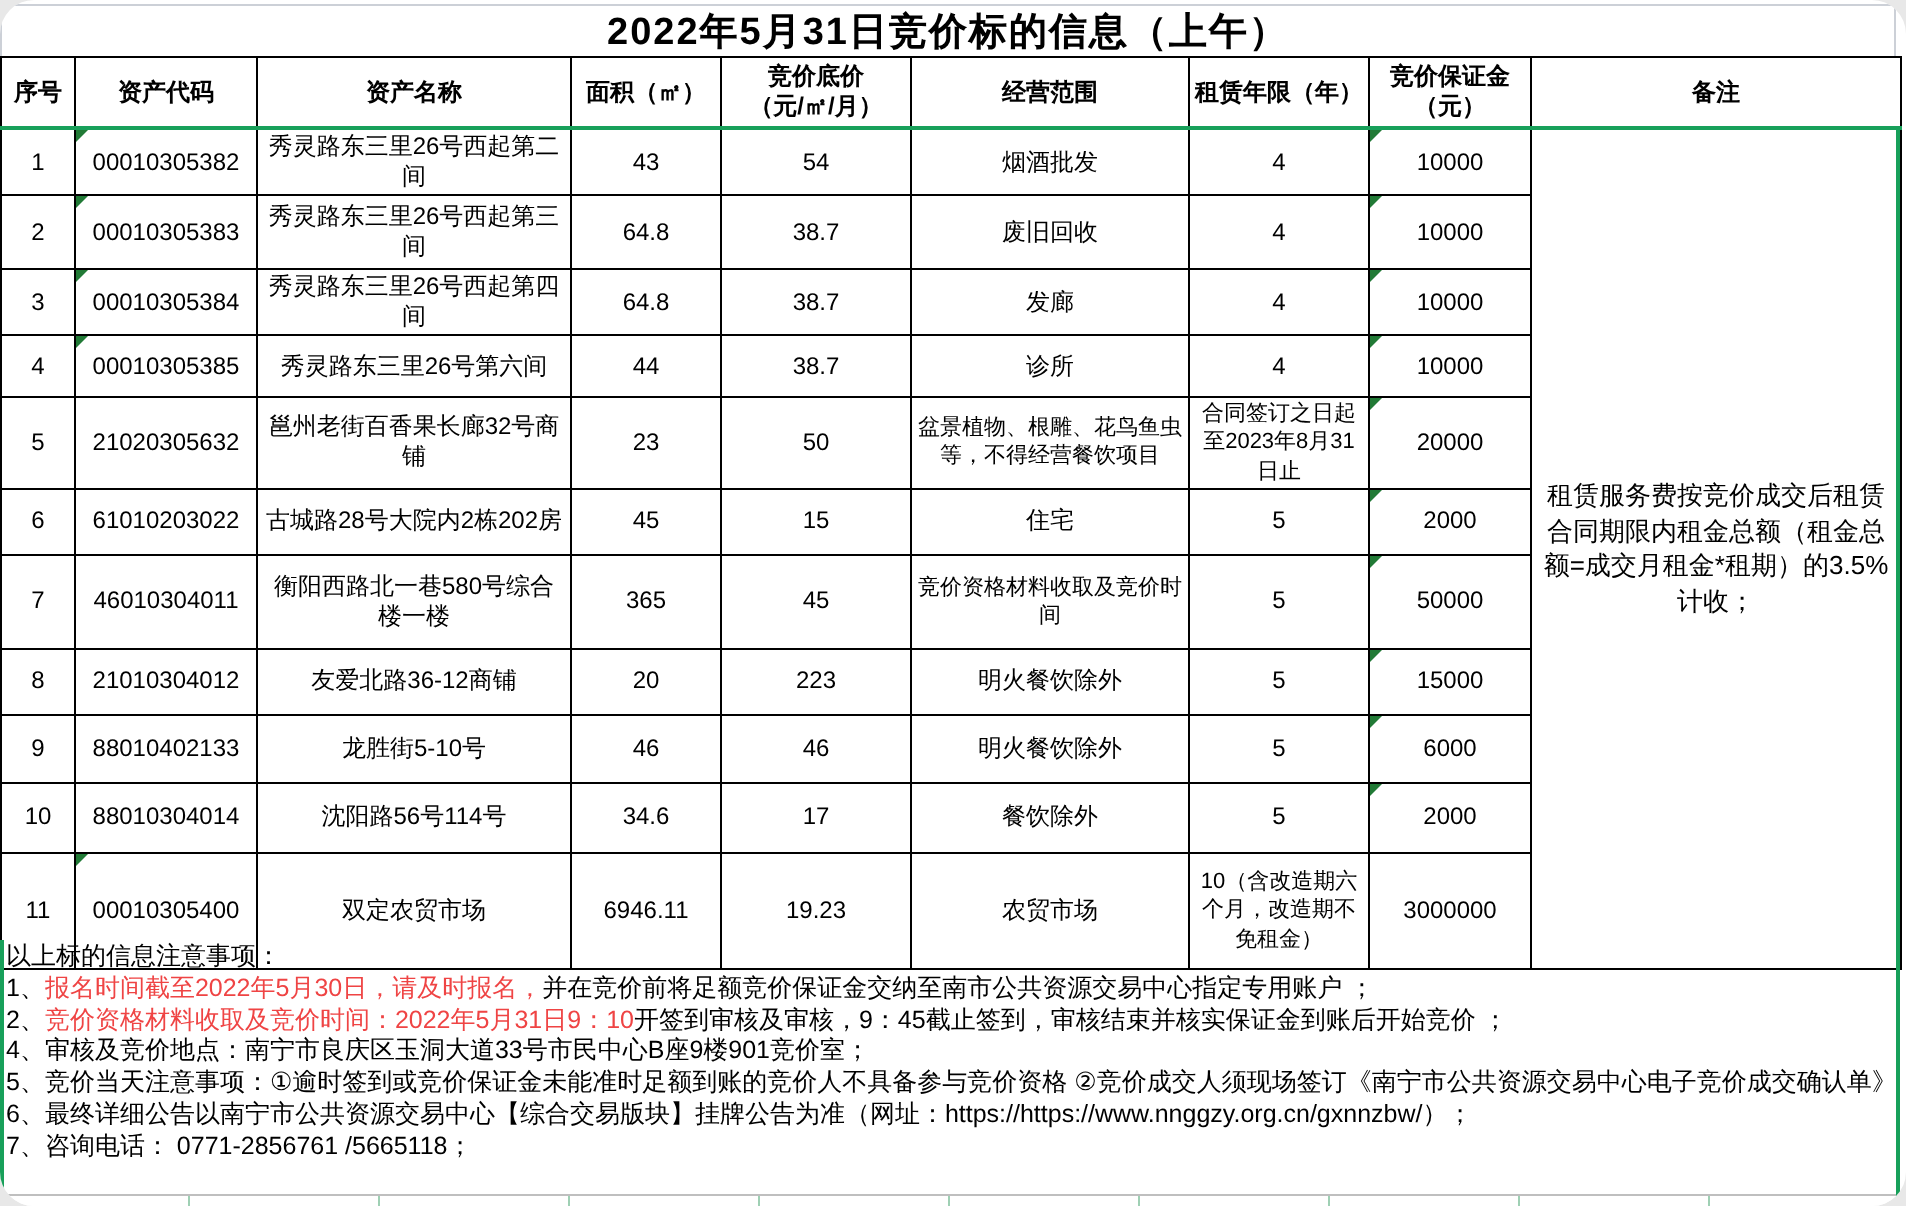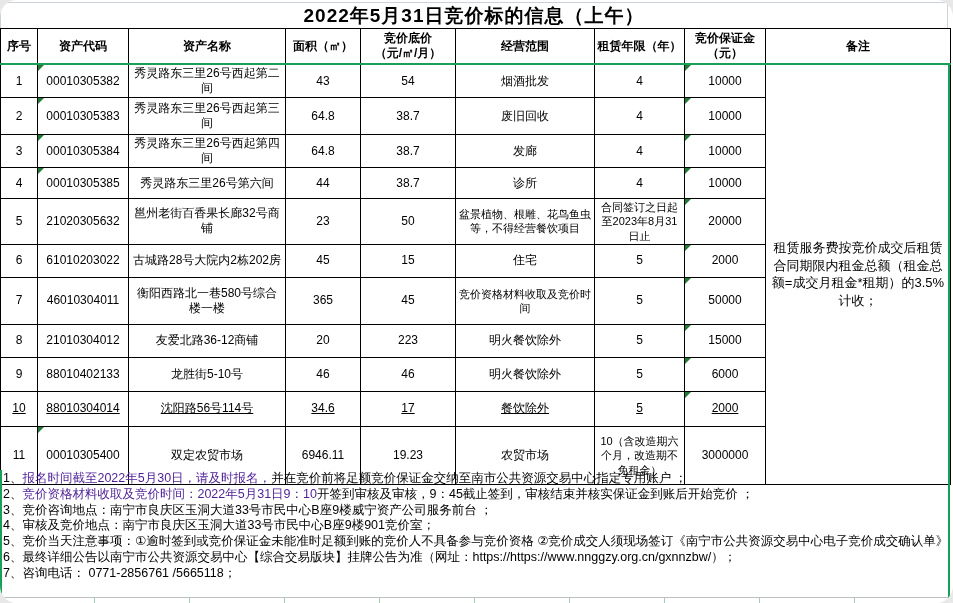--- a/index.html
+++ b/index.html
@@ -20,21 +20,21 @@
                  border-bottom:2px solid #18a05a;padding:2px 1px;}
   #auction-table td.small{font-size:11px;line-height:1.3;}
   #auction-table td.remark{font-size:13px;line-height:1.35;padding:0 3px;}
   
   .flag::before{content:"";position:absolute;top:0;left:0;width:0;height:0;
                 border-top:6px solid #217a36;border-right:6px solid transparent;}
   
   #notes{position:absolute;top:470px;left:0;width:948px;height:127px;
          font-size:12.5px;line-height:15.8px;padding:1px 0 0 3px;box-sizing:border-box;}
   .note-line{white-space:nowrap;overflow:hidden;}
-  .red{color:#4c1d95;}
+  .red{color:#ef4444;}
   
   .sel-left{position:absolute;left:0;top:470px;width:2px;height:133px;background:#18a05a;}
   .sel-right{position:absolute;left:948px;top:63px;width:2px;height:540px;background:#18a05a;}
   .bottom-strip{position:absolute;left:0;top:597px;width:948px;height:6px;
                 border-top:1px solid #bfbfbf;
                 background:repeating-linear-gradient(90deg,#ffffff 0 94px,#9fd0b4 94px 95px);}
 </style>
 </head>
 <body>
 
@@ -153,21 +153,21 @@
         <tr style="height: 34px;">
           <td>9</td>
           <td>88010402133</td>
           <td>龙胜街5-10号</td>
           <td>46</td>
           <td>46</td>
           <td>明火餐饮除外</td>
           <td>5</td>
           <td class="flag">6000</td>
         </tr>
-        <tr style="height: 35px; text-decoration: underline;">
+        <tr style="height: 35px;">
           <td>10</td>
           <td>88010304014</td>
           <td>沈阳路56号114号</td>
           <td>34.6</td>
           <td>17</td>
           <td>餐饮除外</td>
           <td>5</td>
           <td class="flag">2000</td>
         </tr>
         <tr style="height: 58px;">
@@ -177,23 +177,23 @@
           <td>6946.11</td>
           <td>19.23</td>
           <td>农贸市场</td>
           <td class="small">10（含改造期六个月，改造期不免租金）</td>
           <td>3000000</td>
         </tr>
       </tbody>
   </table>
 
   <div id="notes">
+      <div class="note-line"><span>以上标的信息注意事项：</span></div>
       <div class="note-line"><span>1、</span><span class="red">报名时间截至2022年5月30日，请及时报名，</span><span>并在竞价前将足额竞价保证金交纳至南市公共资源交易中心指定专用账户 ；</span></div>
       <div class="note-line"><span>2、</span><span class="red">竞价资格材料收取及竞价时间：2022年5月31日9：10</span><span>开签到审核及审核，9：45截止签到，审核结束并核实保证金到账后开始竞价 ；</span></div>
-      <div class="note-line"><span>3、竞价咨询地点：南宁市良庆区玉洞大道33号市民中心B座9楼威宁资产公司服务前台 ；</span></div>
       <div class="note-line"><span>4、审核及竞价地点：南宁市良庆区玉洞大道33号市民中心B座9楼901竞价室；</span></div>
       <div class="note-line"><span>5、竞价当天注意事项：①逾时签到或竞价保证金未能准时足额到账的竞价人不具备参与竞价资格 ②竞价成交人须现场签订《南宁市公共资源交易中心电子竞价成交确认单》</span></div>
       <div class="note-line"><span>6、最终详细公告以南宁市公共资源交易中心【综合交易版块】挂牌公告为准（网址：https://https://www.nnggzy.org.cn/gxnnzbw/）；</span></div>
       <div class="note-line"><span>7、咨询电话： 0771-2856761 /5665118；</span></div>
     </div>
 
   <div class="sel-left"></div>
   <div class="sel-right"></div>
   <div class="bottom-strip"></div>
 </div>

